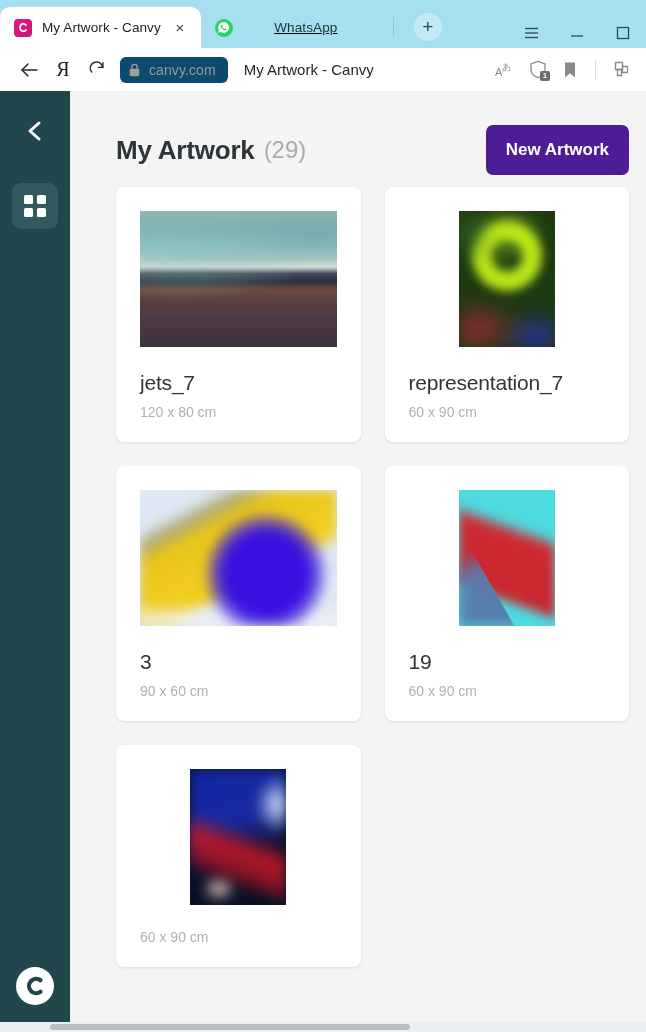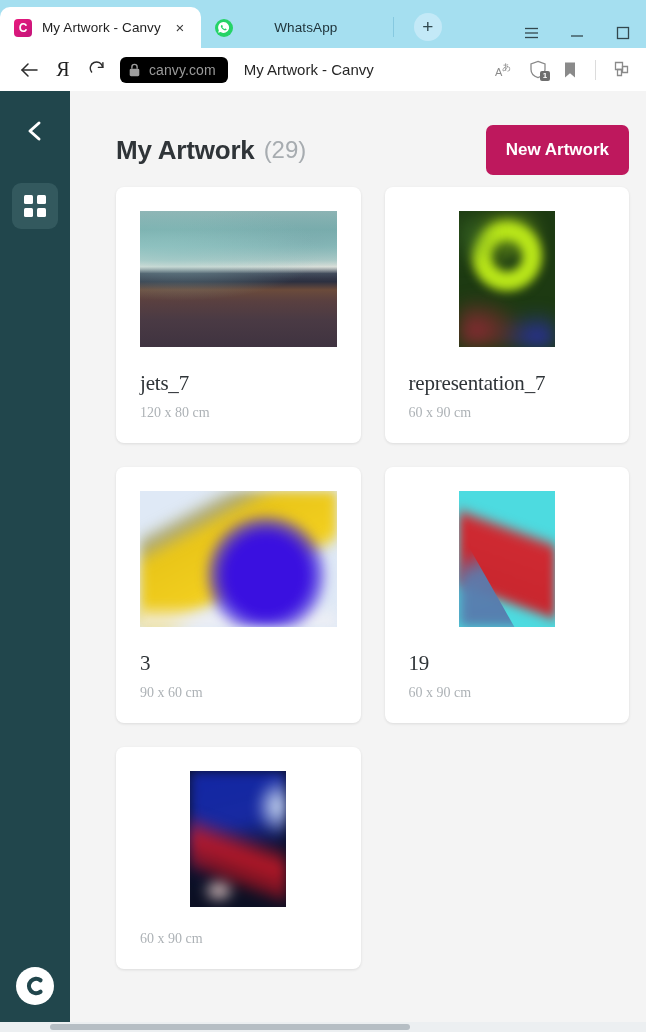--- a/index.html
+++ b/index.html
@@ -16,21 +16,21 @@
     height: 48px; background: #a5dff0; display: flex; align-items: flex-end;
     position: relative; flex: none;
   }
   .tabstrip { display: flex; align-items: flex-end; height: 48px; flex: 1; }
   .tab {
     display: flex; align-items: center; gap: 10px;
     height: 41px; padding: 0 12px 0 14px;
     border-radius: 10px 10px 0 0; position: relative;
   }
   .tab.active { background: #ffffff; min-width: 193px; }
-  .tab.inactive { background: transparent; min-width: 180px; }
+  .tab.inactive { background: transparent; min-width: 180px; text-decoration: underline; }
   .favicon {
     width: 18px; height: 18px; border-radius: 4px; flex: none;
     display: flex; align-items: center; justify-content: center;
     font-size: 12px; font-weight: bold; color: #fff;
   }
   .favicon.canvy { background: linear-gradient(135deg,#e8197d,#c4157a); }
   .favicon.wa { background: #25d366; border-radius: 50%; position: relative; }
   .favicon.wa svg { width: 13px; height: 13px; }
   .tab-title { font-size: 13.5px; color: #1f1f1f; white-space: nowrap; letter-spacing:.1px; }
   .tab.inactive .tab-title { color: #20353c; flex:1; text-align:center; }
@@ -51,21 +51,21 @@
 
   
   .toolbar {
     height: 43px; background: #ffffff; display: flex; align-items: center;
     padding: 0 10px 0 12px; gap: 0; flex: none;
   }
   .tbtn { width: 34px; height: 30px; display:flex; align-items:center; justify-content:center; color:#2b2b2b; flex:none;}
   .ya-logo { font-size: 20px; color:#1f1f1f; font-family:"Liberation Serif", serif; }
   .urlpill {
     display:flex; align-items:center; gap:8px; height:26px;
-    background:#000000; border-radius:6px; padding:0 12px 0 8px; margin-left:6px; flex:none;
+    background:#0c4a6e; border-radius:6px; padding:0 12px 0 8px; margin-left:6px; flex:none;
   }
   .urlpill .lock { width:13px; height:14px; flex:none; }
   .url-text { font-size: 14px; color:#9a9a9a; letter-spacing:.1px; }
   .pagetitle { font-size: 15px; color: #262626; margin-left: 16px; white-space: nowrap; }
   .tb-right { margin-left:auto; display:flex; align-items:center; gap:2px; }
   .ticon { width: 30px; height:30px; display:flex; align-items:center; justify-content:center; color:#8a8a8a; position:relative; flex:none; }
   .tdiv { width:1px; height:20px; background:#dcdcdc; margin:0 8px; }
   .badge {
     position:absolute; right:3px; bottom:4px; background:#6e6e6e; color:#fff;
     font-size:8px; line-height:9px; min-width:10px; height:10px; border-radius:2px;
@@ -94,30 +94,30 @@
     color:#21464c; font-size:22px; font-weight:bold; font-family:"Liberation Sans", sans-serif;
   }
 
   .content { flex:1; background:#f4f4f4; overflow:hidden; position:relative;margin-left:24px; }
   .content-inner { padding: 22px 10px 0 22px; }
 
   .page-header { display:flex; align-items:center; padding: 0 0 0 0; height: 74px; }
   .page-title { font-size: 26px; color:#2f3438; font-weight:bold; letter-spacing:-.2px; }
   .page-count { font-size: 24px; color:#a7acb0; margin-left: 9px; }
   .new-btn {
-    margin-left:auto; margin-right: 7px; background:#be185d; color:#fff;
+    margin-left:auto; margin-right: 7px; background:#4c1d95; color:#fff;
     font-size: 17px; font-weight:bold; padding: 15px 20px; border-radius:7px;
     border:none; white-space:nowrap;
   }
 
   .grid { display:grid; grid-template-columns: 1fr 1fr; gap: 24px; padding-right: 7px; }
   .card {
     background:#fff; border-radius: 8px; padding: 24px 24px 22px 24px;
     box-shadow: 0 1px 3px rgba(0,0,0,.10);
-    display:flex; flex-direction:column;font-family:Liberation Serif, serif;
+    display:flex; flex-direction:column;
   }
   .thumb-wrap { height: 136px; display:flex; align-items:center; justify-content:center; margin-bottom: 24px; }
   .thumb { box-shadow: 0 0 0 0 transparent; }
   .thumb.land { width: 100%; height: 136px; }
   .thumb.port { width: 96px; height: 136px; }
   .card-title { font-size: 21px; color:#2f3438; margin-bottom: 9px; letter-spacing:-.2px; }
   .card-size { font-size: 14px; color:#adb2b6; }
 
   
   .art-jets {

